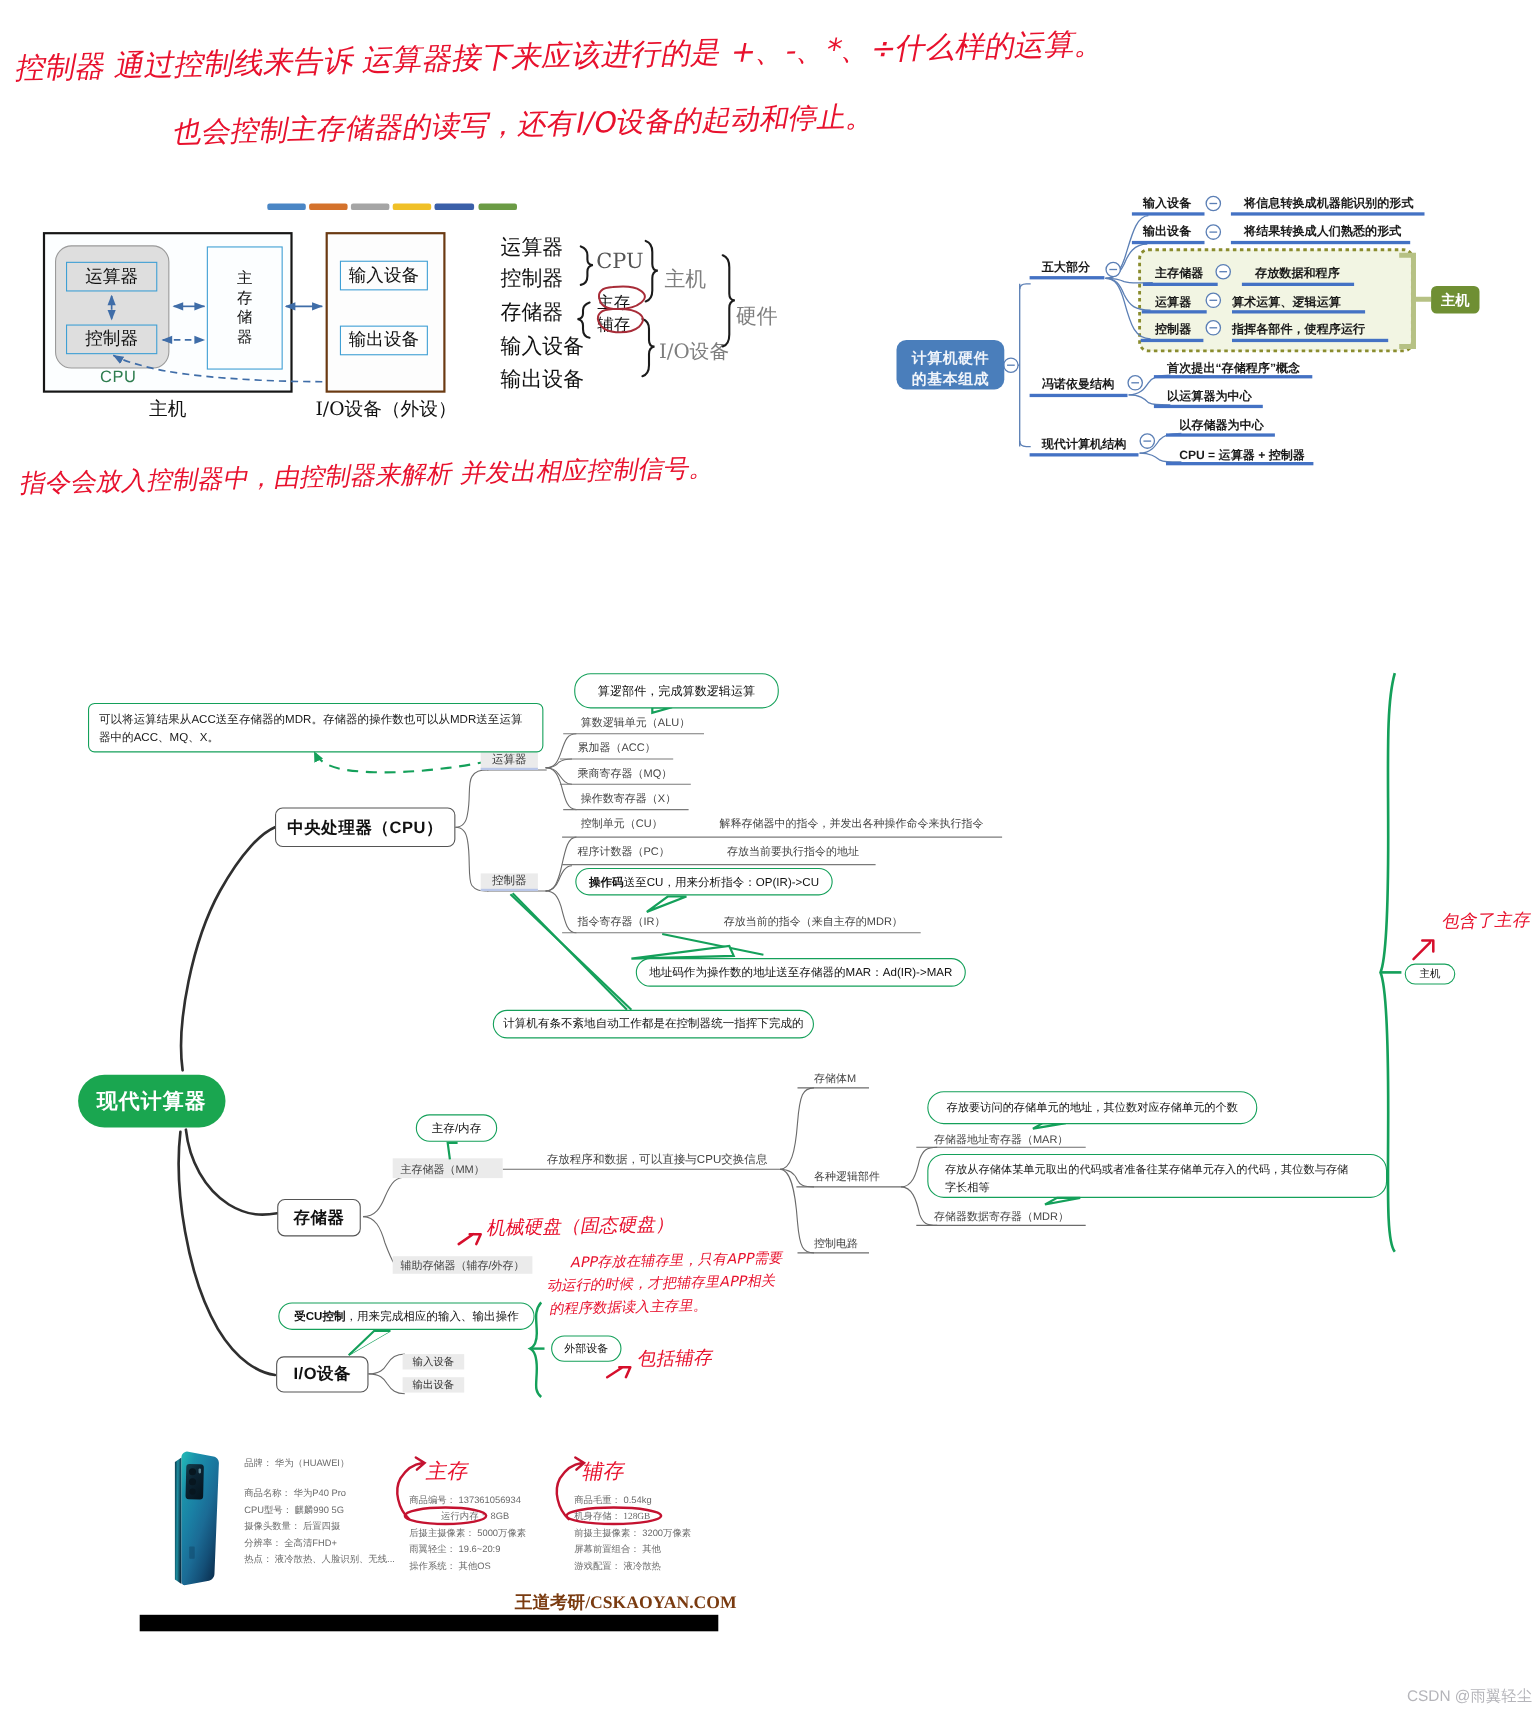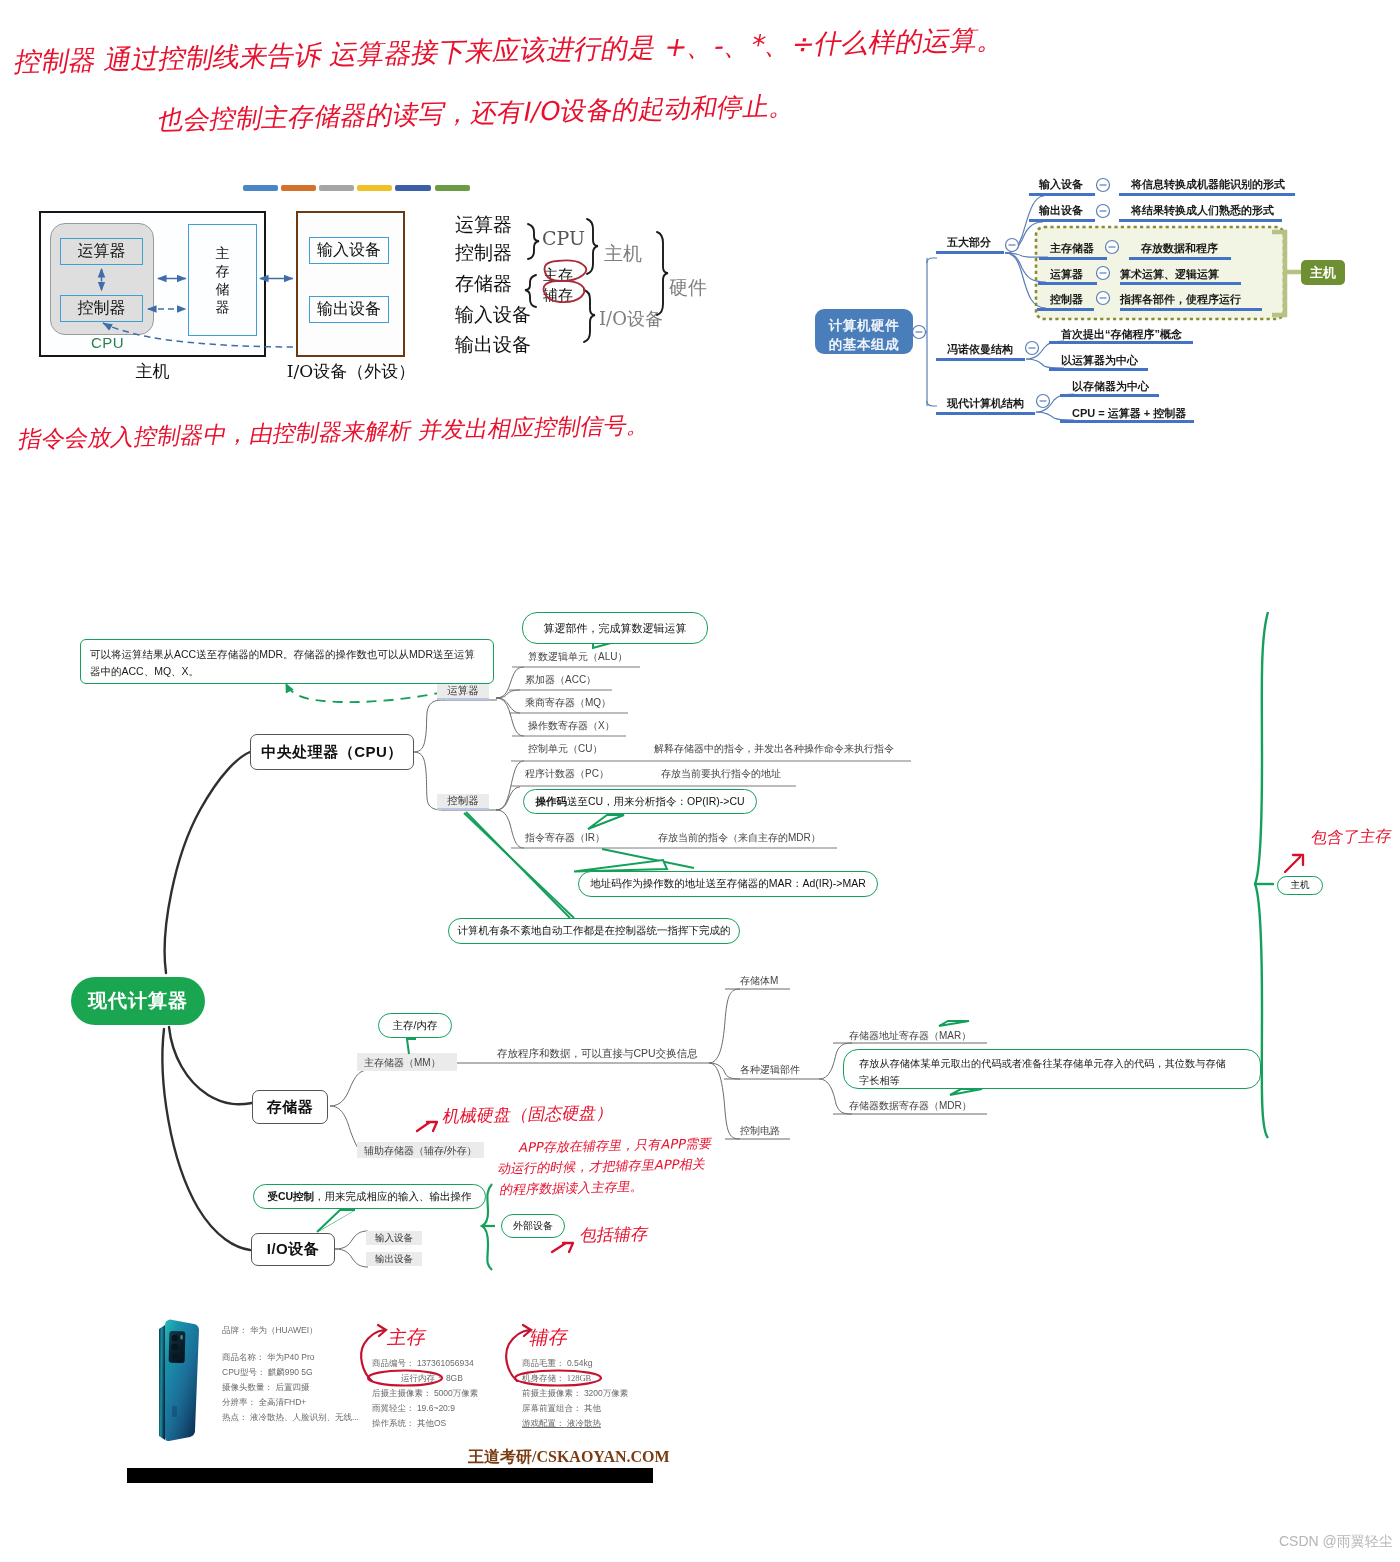--- a/index.html
+++ b/index.html
@@ -372,20 +372,21 @@
   <div class="nplain" style="left:364px;top:1056px;font-size:10px;">主存储器（MM）</div>
   <div class="nplain" style="left:497px;top:1047px;font-size:10.5px;">存放程序和数据，可以直接与CPU交换信息</div>
   <div class="nplain" style="left:364px;top:1144px;font-size:10px;">辅助存储器（辅存/外存）</div>
 
   <div class="nplain" style="left:740px;top:974px;font-size:10px;">存储体M</div>
   <div class="nplain" style="left:740px;top:1063px;font-size:10px;">各种逻辑部件</div>
   <div class="nplain" style="left:740px;top:1124px;font-size:10px;">控制电路</div>
   <div class="nplain" style="left:849px;top:1029px;font-size:10px;">存储器地址寄存器（MAR）</div>
   <div class="nplain" style="left:849px;top:1099px;font-size:10px;">存储器数据寄存器（MDR）</div>
 
+  <div class="nbox ncall" style="left:843px;top:992px;width:300px;height:30px;font-size:10.2px;">存放要访问的存储单元的地址，其位数对应存储单元的个数</div>
   <div style="position:absolute;left:843px;top:1049px;width:418px;height:40px;border:1.6px solid #14a05a;
               border-radius:15px;box-sizing:border-box;padding:6px 15px;font-size:10.2px;line-height:1.65;color:#1a1a1a;white-space:nowrap;overflow:visible;">
     <div>存放从存储体某单元取出的代码或者准备往某存储单元存入的代码，其位数与存储</div>
     <div>字长相等</div>
   </div>
 
   <div class="nbox ncall" style="left:253px;top:1184px;width:233px;height:25px;font-size:10.5px;">
     <b>受CU控制</b>
       <span>，用来完成相应的输入、输出操作</span>
   </div>
@@ -460,21 +461,21 @@
       <div style="position:absolute;top:30px;white-space:nowrap;"><span>后摄主摄像素：</span> <span>5000万像素</span></div>
       <div style="position:absolute;top:45px;white-space:nowrap;"><span>雨翼轻尘：</span> <span>19.6~20:9</span></div>
       <div style="position:absolute;top:60px;white-space:nowrap;"><span>操作系统：</span> <span>其他OS</span></div>
     </div>
 
     <div style="position:absolute;left:396px;top:59px;font-size:8.5px;color:#6a6a6a;line-height:1;">
       <div style="position:absolute;top:0px;white-space:nowrap;"><span>商品毛重：</span> <span>0.54kg</span></div>
       <div style="position:absolute;top:15px;white-space:nowrap;font-family:Liberation Serif, serif;"><span>机身存储：</span> <span>128GB</span></div>
       <div style="position:absolute;top:30px;white-space:nowrap;"><span>前摄主摄像素：</span> <span>3200万像素</span></div>
       <div style="position:absolute;top:45px;white-space:nowrap;"><span>屏幕前置组合：</span> <span>其他</span></div>
-      <div style="position:absolute;top:60px;white-space:nowrap;text-decoration:underline;"><span>游戏配置：</span> <span>液冷散热</span></div>
+      <div style="position:absolute;top:60px;white-space:nowrap;"><span>游戏配置：</span> <span>液冷散热</span></div>
     </div>
 
     <div style="position:absolute;left:342px;top:147px;font-size:16px;color:#7a3b10;font-weight:700;
                 font-family:'Liberation Serif','DejaVu Serif',serif;white-space:nowrap;">王道考研/CSKAOYAN.COM</div>
     <div style="position:absolute;left:1px;top:168px;width:526px;height:15px;background:#000;"></div>
   </div>
 
   <div class="hand" style="left:388px;top:1325px;font-size:19px;">主存</div>
   <div class="hand" style="left:530px;top:1325px;font-size:19px;">辅存</div>
   <svg class="layer">

